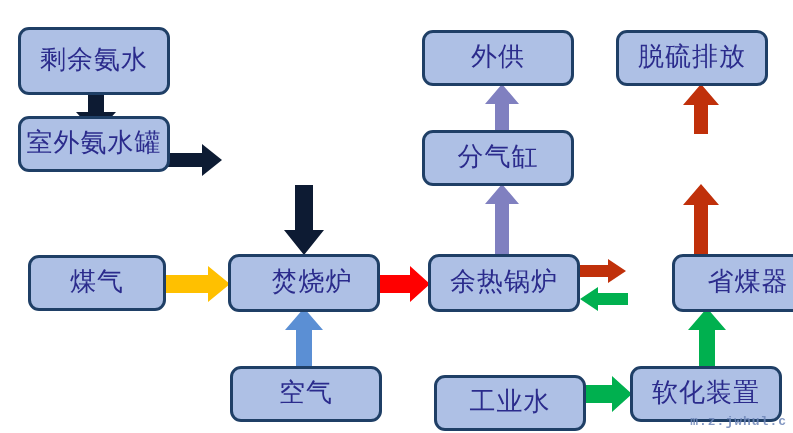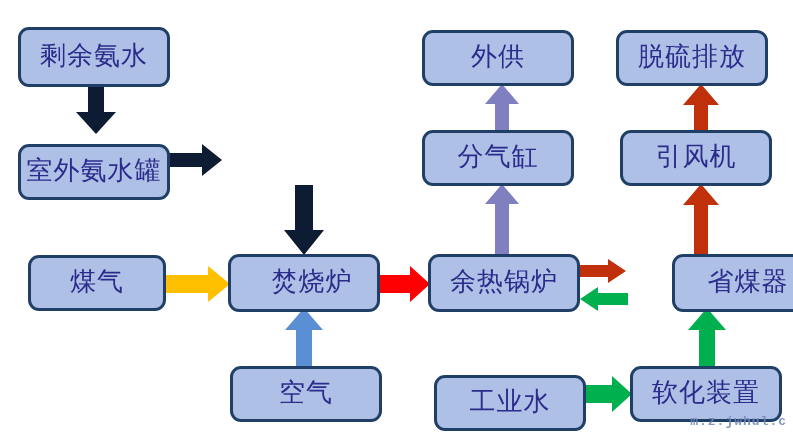--- a/index.html
+++ b/index.html
@@ -141,25 +141,25 @@
       <polygon points="0,10 28,10 28,1 48,19 28,37 28,28 0,28" fill="#00B04F"></polygon>
     </svg>
   </div>
 
   <div class="arrow" style="left:686px; top:308px; width:42px; height:62px;">
     <svg width="42" height="62" viewBox="0 0 42 62">
       <polygon points="21,0 40,22 29,22 29,62 13,62 13,22 2,22" fill="#00B04F"></polygon>
     </svg>
   </div>
 
-  <div class="node" style="left:18px; top:27px; width:152px; height:60px;">
+  <div class="node" style="left:18px; top:27px; width:152px; height:68px;">
     <span class="node-label">剩余氨水</span>
   </div>
 
-  <div class="node" style="left:18px; top:144px; width:152px; height:56px;">
+  <div class="node" style="left:18px; top:116px; width:152px; height:56px;">
     <span class="node-label">室外氨水罐</span>
   </div>
 
 
   <div class="node" style="left:28px; top:255px; width:138px; height:56px;">
     <span class="node-label">煤气</span>
   </div>
 
   <div class="node" style="left:228px; top:254px; width:152px; height:58px;padding-left:16px;">
     <span class="node-label">焚烧炉</span>
@@ -182,23 +182,20 @@
   </div>
 
   <div class="node" style="left:434px; top:375px; width:152px; height:56px;">
     <span class="node-label">工业水</span>
   </div>
 
   <div class="node" style="left:616px; top:30px; width:152px; height:56px;">
     <span class="node-label">脱硫排放</span>
   </div>
 
-  <div class="node" style="left:620px; top:130px; width:152px; height:56px;">
-    <span class="node-label">引风机</span>
-  </div>
 
   <div class="node" style="left:624px; top:254px; width:152px; height:58px;margin-left:48px;">
     <span class="node-label">省煤器</span>
   </div>
 
   <div class="node" style="left:630px; top:366px; width:152px; height:56px;">
     <span class="node-label">软化装置</span>
   </div>
 
   <div id="watermark">m.z.jwhul.c</div>

